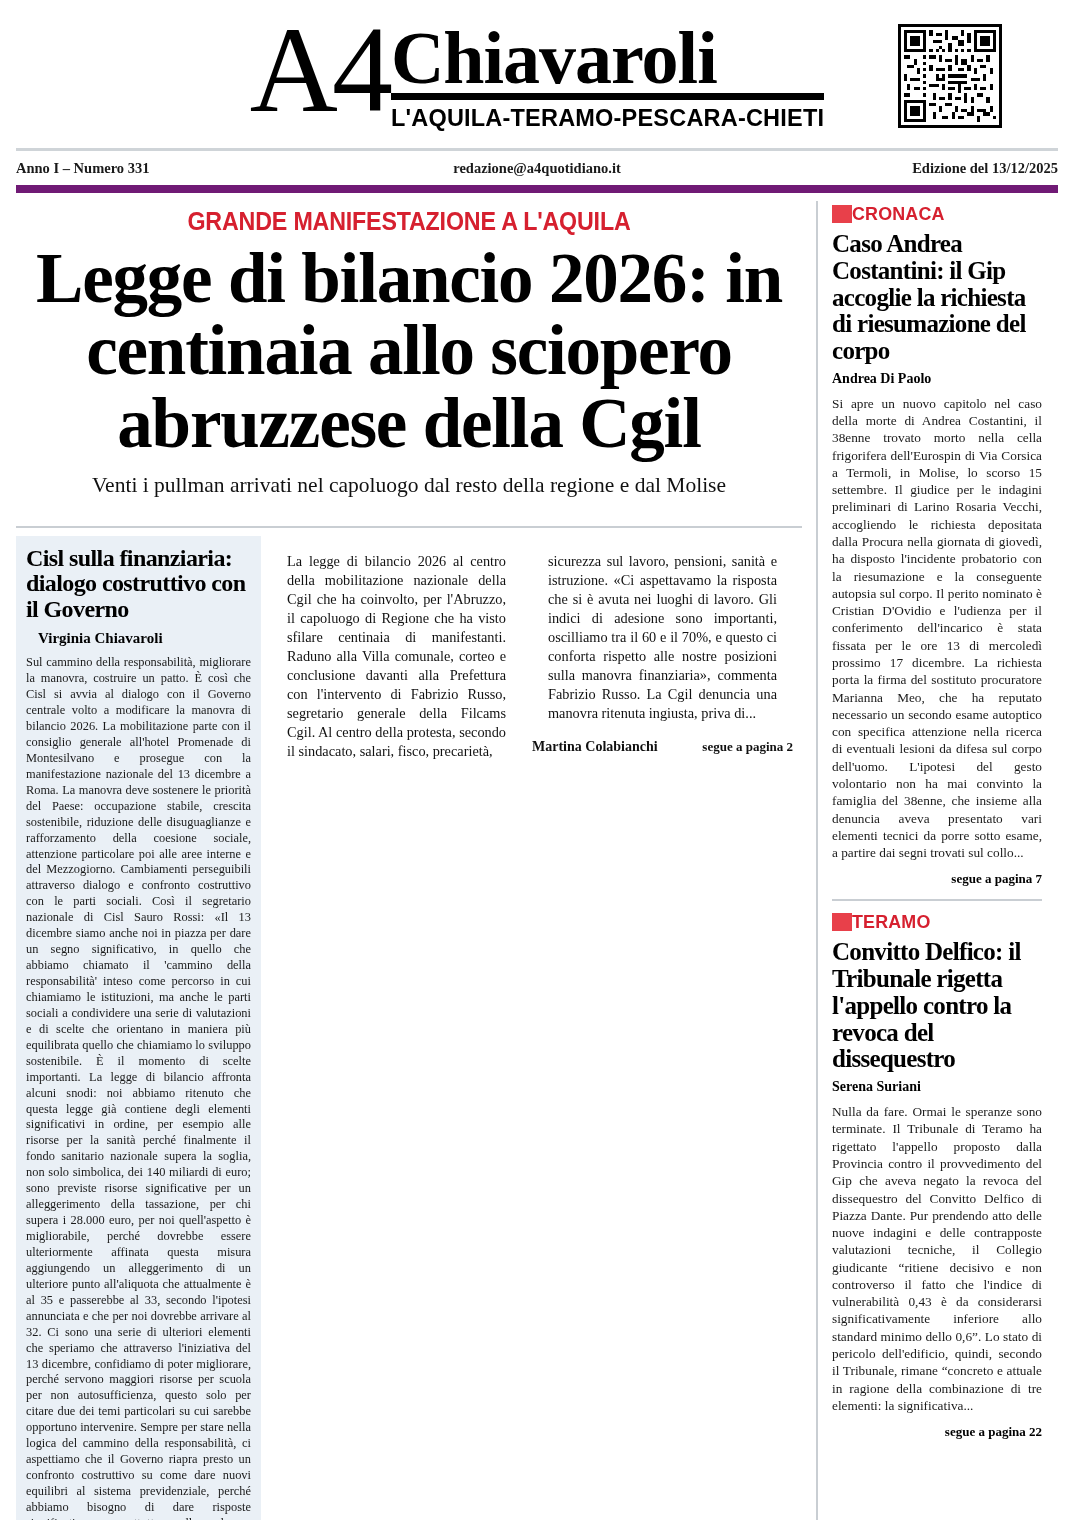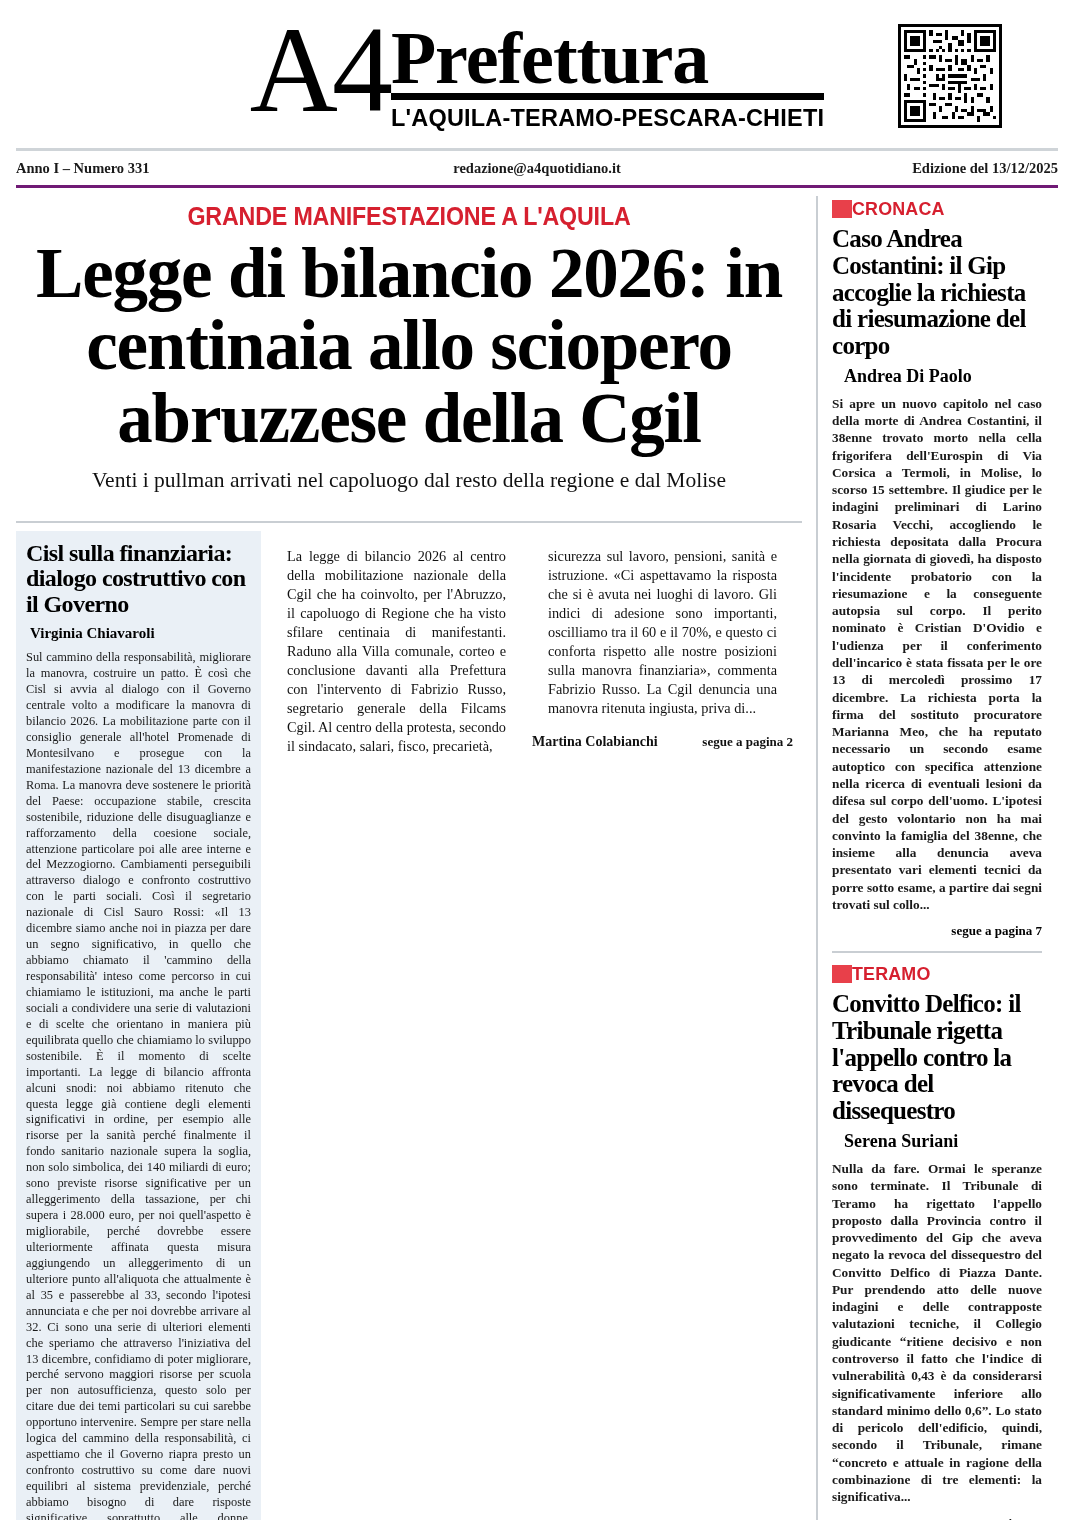--- a/index.html
+++ b/index.html
@@ -40,21 +40,21 @@
   .qr{
     position:absolute;right:72px;top:24px;
     width:104px;height:104px;border:3px solid #000;background:#fff;
     box-sizing:border-box;padding:3px;
   }
   .qr svg{display:block;width:100%;height:100%;}
 
   
   .infobar{
     position:relative;margin:0 16px;
-    border-top:3px solid #cfd4d8;border-bottom:3px solid #701a75;
+    border-top:3px solid #cfd4d8;border-bottom:8px solid #701a75;
     height:34px;display:flex;align-items:center;
     font-family:"Liberation Serif", serif;
     font-size:14.5px;font-weight:600;color:#1a1a1a;
   }
   .infobar .left{flex:0 0 33%;text-align:left;}
   .infobar .mid{flex:0 0 34%;text-align:center;}
   .infobar .right{flex:0 0 33%;text-align:right;}
 
   
   .content{display:flex;margin:8px 16px 0 16px;}
@@ -95,21 +95,21 @@
   .col-text{width:261px;box-sizing:border-box;padding-right:10px;}
   .col-text.last{padding-right:0;}
 
   .side-head{
     font-family:"Liberation Serif", serif;
     font-weight:700;font-size:24px;line-height:1.06;
     letter-spacing:-0.6px;color:#000;margin:0 0 8px 0;
   }
   .byline{
     font-family:"Liberation Serif", serif;
-    font-weight:700;font-size:15px;color:#000;margin:0 0 8px 4px;
+    font-weight:700;font-size:15px;color:#000;margin:0 0 8px 12px;
   }
   .body{
     font-family:"Liberation Serif", serif;
     font-size:12.4px;line-height:1.285;
     text-align:justify;color:#1a1a1a;margin:0;
     hyphens:auto;
   }
   .body-lead{
     font-family:"Liberation Serif", serif;
     font-size:14.3px;line-height:1.33;
@@ -135,42 +135,42 @@
     font-weight:700;font-size:19px;letter-spacing:0.2px;color:#d6202f;
     transform:scaleX(0.94);transform-origin:left center;
   }
   .sb-head{
     font-family:"Liberation Serif", serif;
     font-weight:700;font-size:25px;line-height:1.07;
     letter-spacing:-0.7px;color:#000;margin:0 0 6px 0;
   }
   .sb-byline{
     font-family:"Liberation Serif", serif;
-    font-weight:700;font-size:18px;color:#000;margin:0 0 8px 12px;
+    font-weight:700;font-size:14px;color:#000;margin:0 0 8px 0;
   }
   .sb-body{
     font-family:"Liberation Serif", serif;
-    font-size:13.3px;line-height:1.30;text-align:justify;color:#1a1a1a;margin:0;font-weight:bold;
+    font-size:13.3px;line-height:1.30;text-align:justify;color:#1a1a1a;margin:0;
   }
   .sb-divider{border-top:2px solid #c9ced3;margin:12px 0 10px 0;}
   .sb-segue{
     font-family:"Liberation Serif", serif;
     font-weight:700;font-size:13px;text-align:right;margin-top:10px;color:#000;
   }
 </style>
 </head>
 <body>
 
 <div class="page">
 
   <div class="masthead">
     <div class="logo-wrap">
       <div class="logo-a4">A4</div>
       <div class="logo-right">
-        <div class="logo-word">Prefettura</div>
+        <div class="logo-word">Chiavaroli</div>
         <div class="logo-rule"></div>
         <div class="logo-sub">L'AQUILA-TERAMO-PESCARA-CHIETI</div>
       </div>
     </div>
 
     <div class="qr">
       <svg viewBox="0 0 29 29" shape-rendering="crispEdges" aria-hidden="true">
         <rect width="29" height="29" fill="#fff"></rect>
         <g fill="#000">
 

